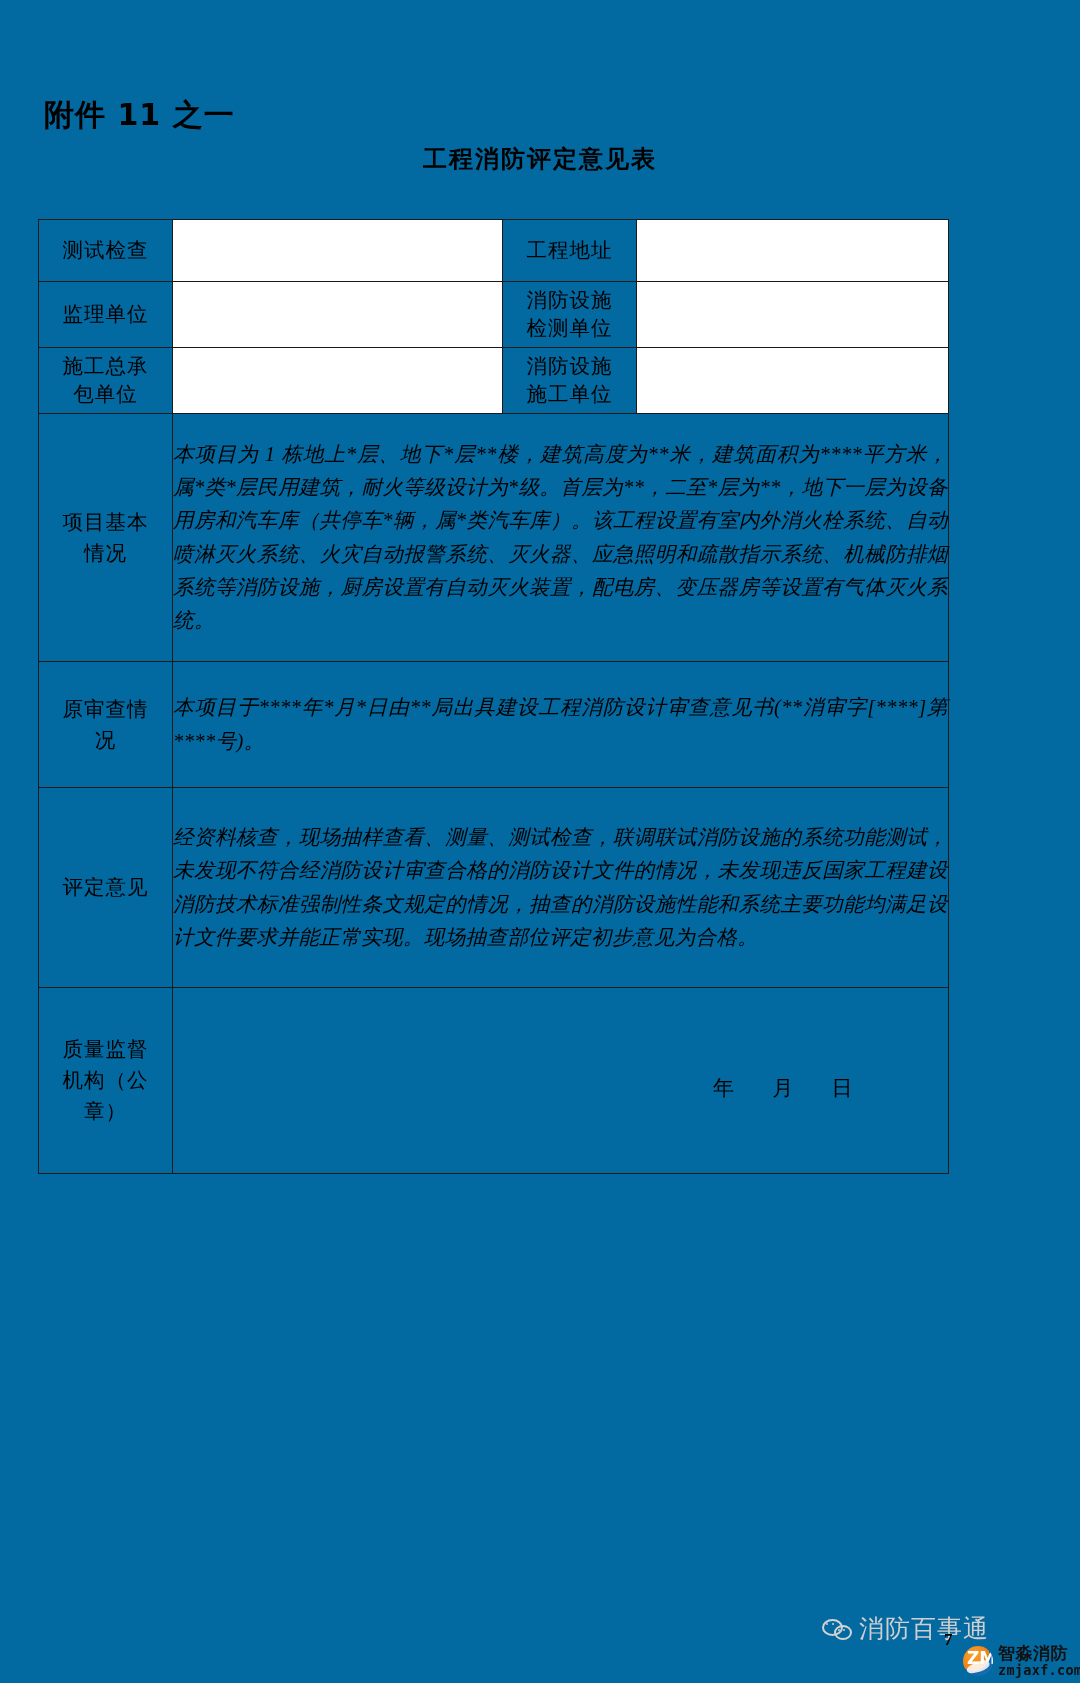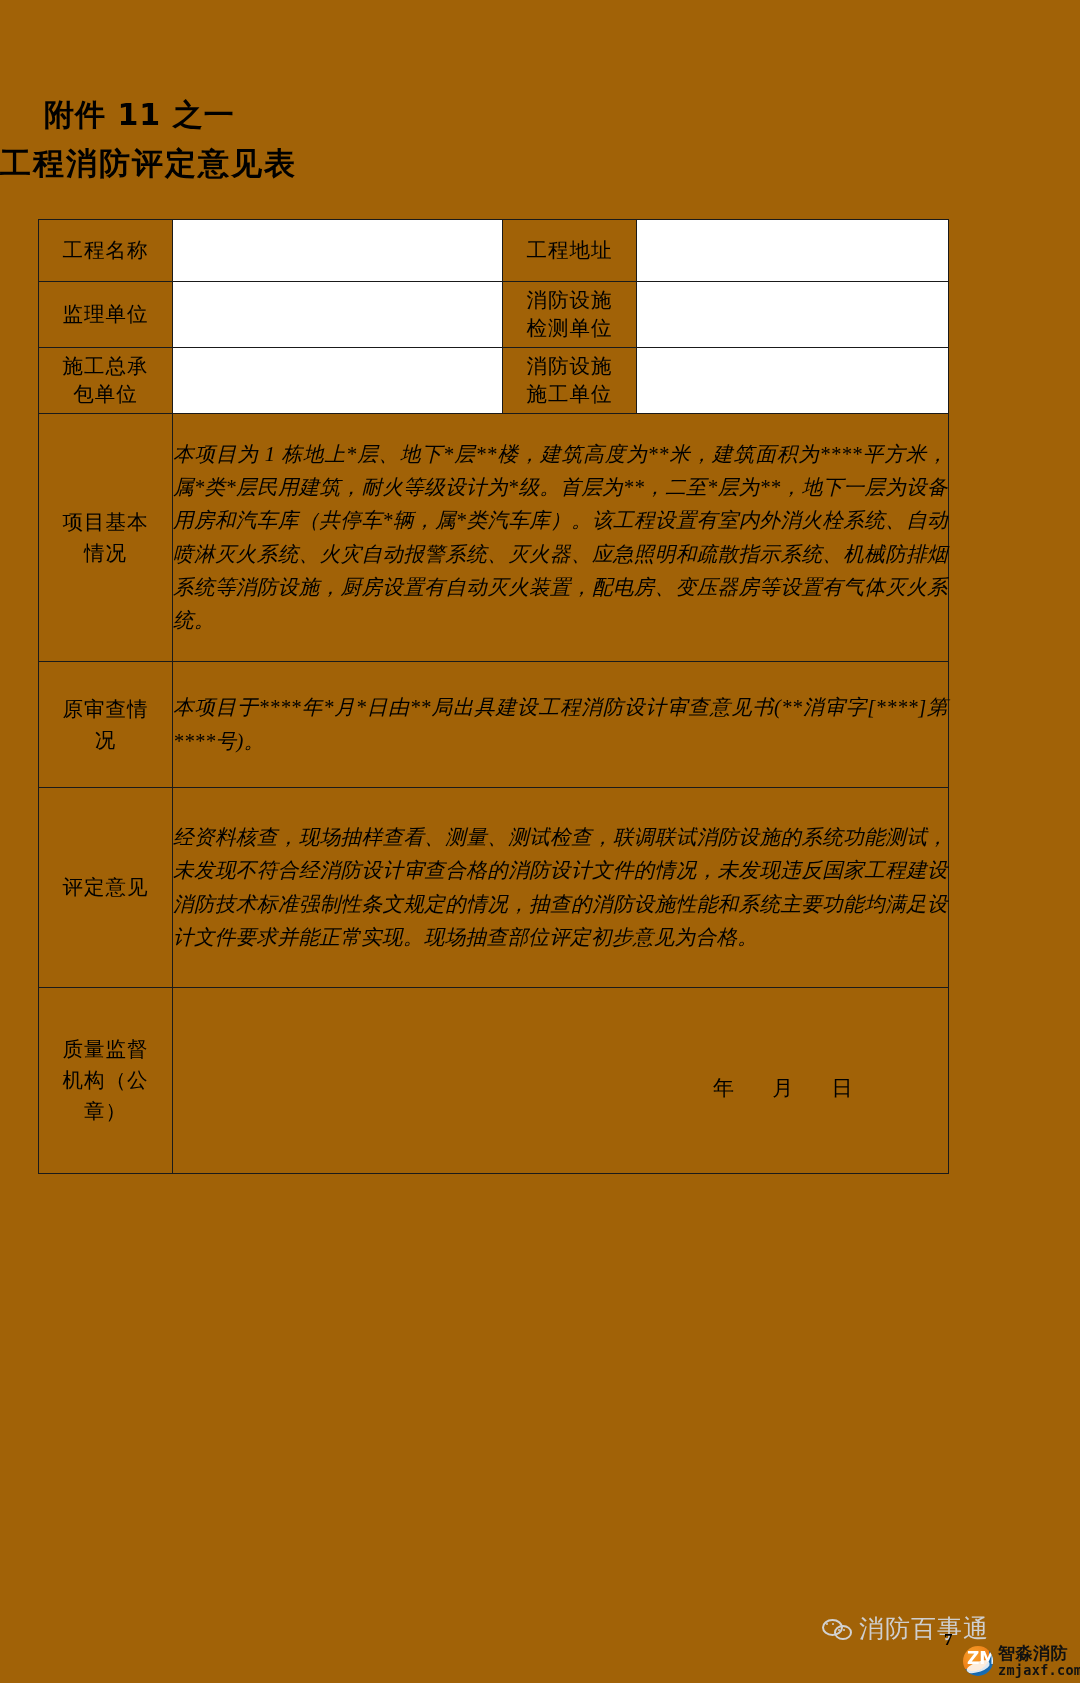--- a/index.html
+++ b/index.html
@@ -12,39 +12,40 @@
     height: 1683px;
     position: relative;
     font-family: "Liberation Serif", "DejaVu Serif", serif;
     color: #000000;
     overflow: hidden;
   }
 
   .page {
     position: absolute;
     inset: 0;
-    background: #a16207;
+    background: #0369a1;
   }
 
   
   .attachment-label {
     position: absolute;
     left: 44px;
     top: 95px;
     font-size: 30px;
     font-weight: bold;
     letter-spacing: 1px;
     font-family: "DejaVu Sans", "Liberation Sans", sans-serif;
   }
   .doc-title {
     position: absolute;
     left: 0;
     right: 0;
     top: 143px;
-    font-size: 31px;
+    text-align: center;
+    font-size: 24px;
     font-weight: bold;
     letter-spacing: 2px;
     font-family: "Liberation Serif", "DejaVu Serif", serif;
   }
 
   
   .form-wrap {
     position: absolute;
     left: 38px;
     top: 219px;
@@ -225,21 +226,21 @@
     <table class="form">
       <colgroup>
         <col class="c1">
           <col class="c2">
           <col class="c3">
           <col class="c4">
       </colgroup>
       <tbody>
 
         <tr class="r-head">
-          <td class="lbl">工程名称</td>
+          <td class="lbl">测试检查</td>
           <td class="val"></td>
           <td class="lbl">工程地址</td>
           <td class="val"></td>
         </tr>
 
 
         <tr class="r-head2">
           <td class="lbl">监理单位</td>
           <td class="val"></td>
           <td class="lbl multiline">消防设施<br>检测单位</td>

